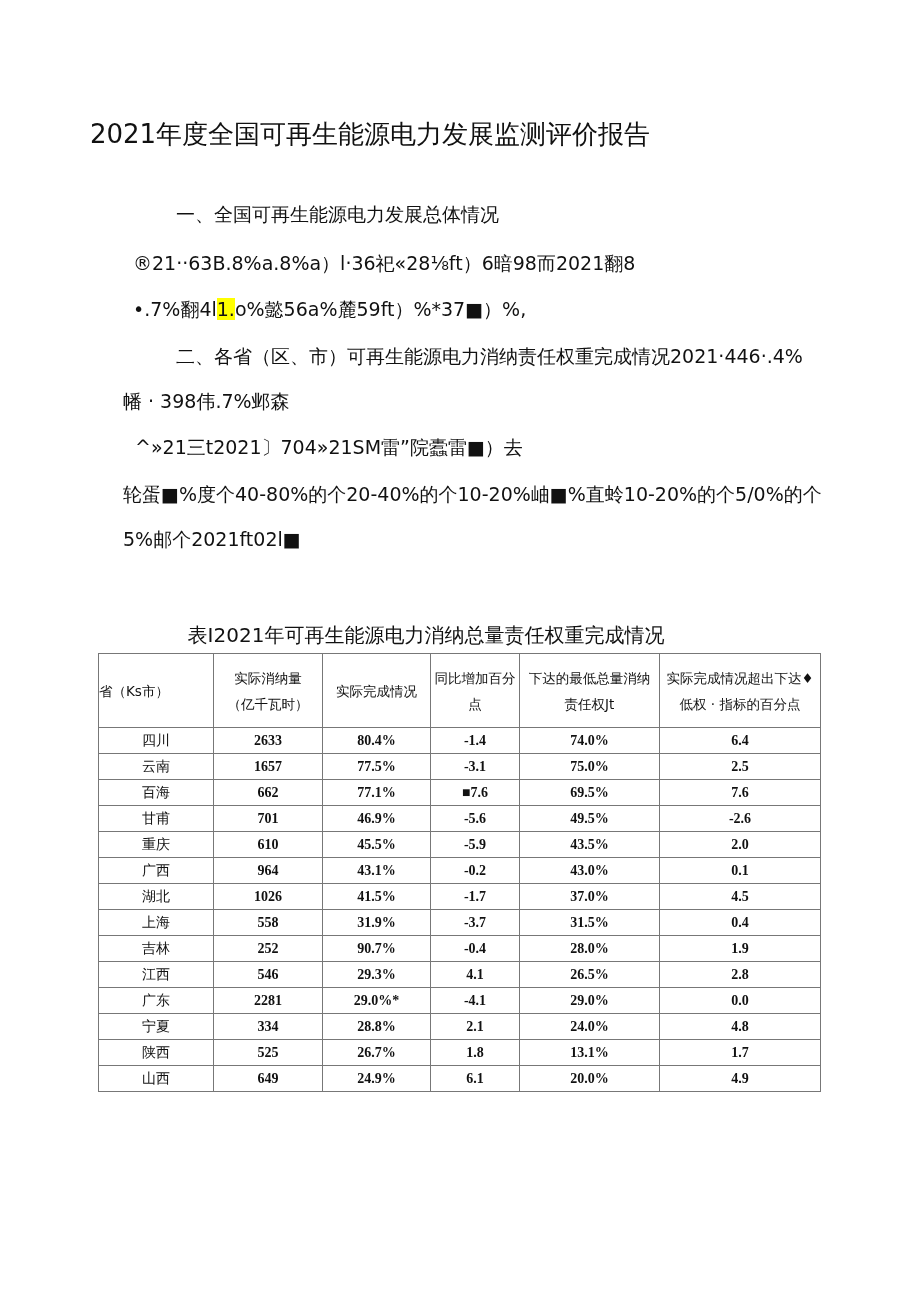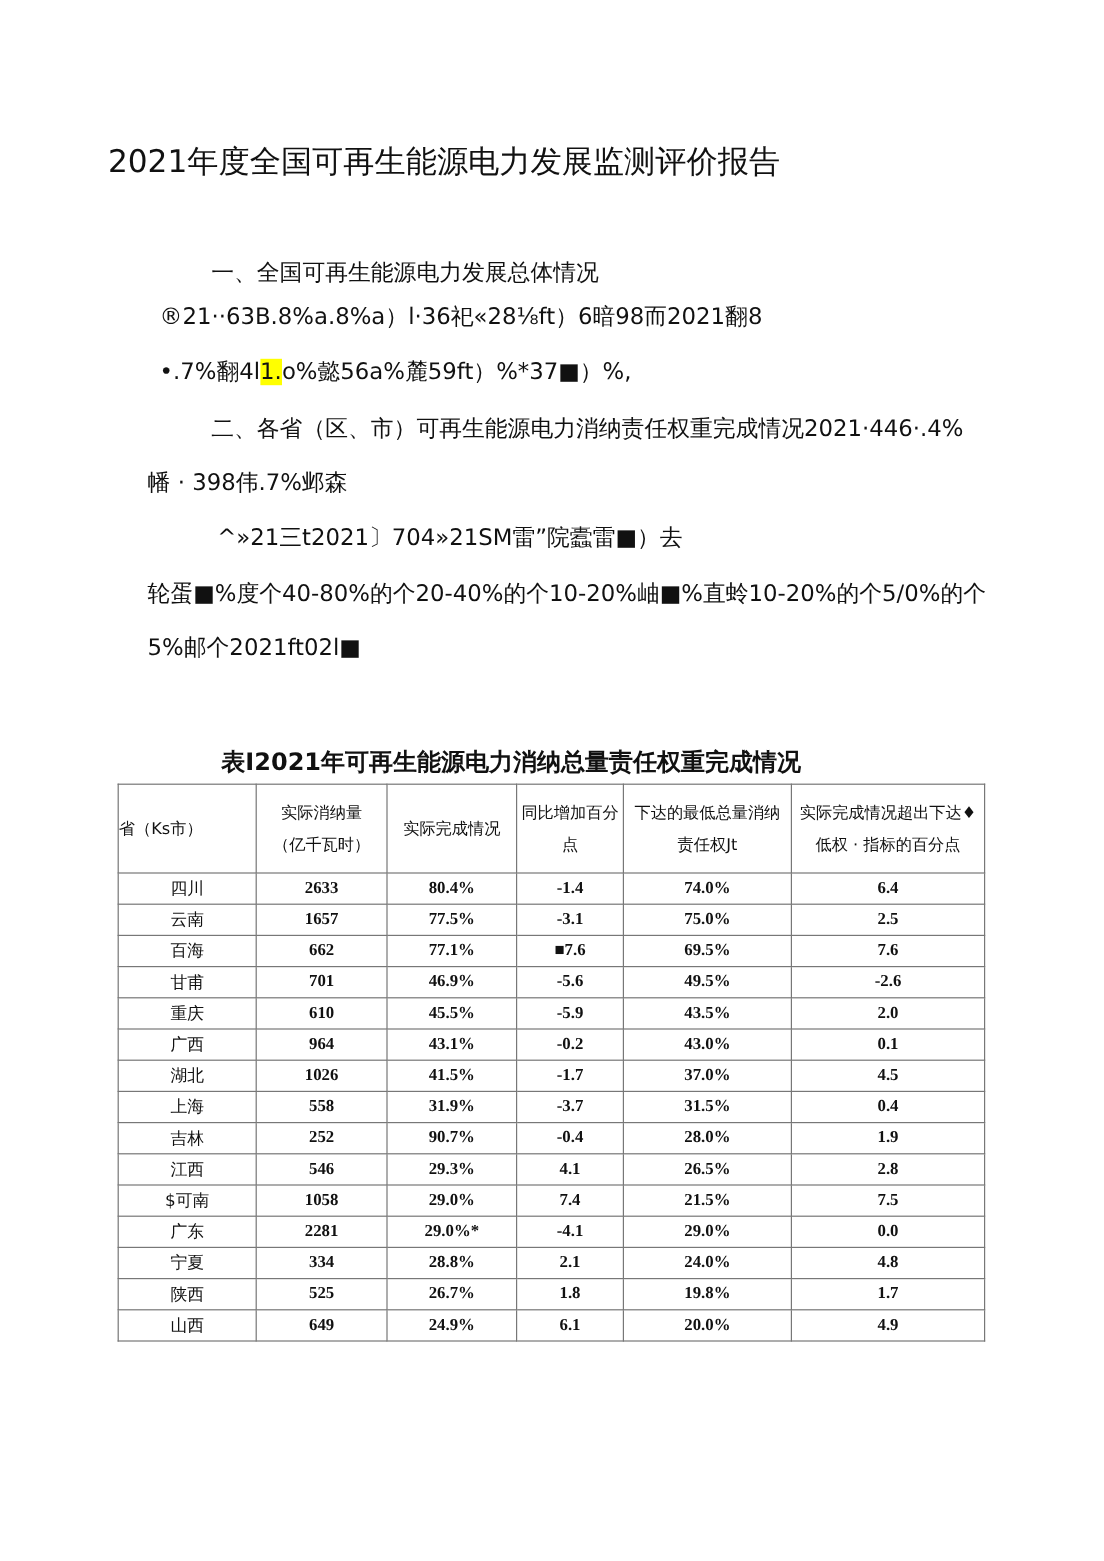--- a/index.html
+++ b/index.html
@@ -2,24 +2,24 @@
 <html><head>
 <meta charset="utf-8">
 <style>
   html, body { margin: 0; padding: 0; background: #ffffff; }
   body {
     width: 920px; height: 1301px; position: relative; overflow: hidden;
     font-family: "DejaVu Sans", "Liberation Sans", sans-serif; color: #111;
   }
   .abs { position: absolute; white-space: nowrap; }
   .title { left: 0; width: 740px; text-align: center; top: 117px; font-size: 26px; letter-spacing: 0px; }
-  .h1 { left: 176px; top: 214px; font-size: 19px; }
+  .h1 { left: 176px; top: 202px; font-size: 19px; }
   .p { font-size: 19px; text-align: right; }
   .hl { background: #ffff00; }
-  .tbl-caption { left: 0; width: 852px; text-align: center; top: 622px; font-size: 20px; font-weight: bold; }
+  .tbl-caption { left: 0; width: 852px; text-align: center; top: 622px; font-size: 20px; }
   table.data {
     position: absolute; left: 98px; top: 653px; width: 722px;
     border-collapse: collapse; table-layout: fixed;
   }
   table.data td, table.data th {
     border: 1px solid #777; padding: 0; text-align: center; vertical-align: middle;
   }
   table.data th { font-weight: normal; font-size: 13.5px; height: 73px; line-height: 26px; }
   table.data th.first { text-align: left; }
   table.data td { height: 25px; font-size: 14px; }
@@ -36,21 +36,21 @@
 <div class="abs p" style="left:133px; top:251px;">®21··63B.8%a.8%a）l·36祀«28⅛ft）6暗98而2021翻8</div>
 
 <div class="abs p" style="left:133px; top:297px;">
   <span>•.7%翻4l</span><span class="hl">1.</span><span>o%懿56a%麓59ft）%*37■）%,</span>
 </div>
 
 <div class="abs p" style="left:176px; top:344px;">二、各省（区、市）可再生能源电力消纳责任权重完成情况2021·446·.4%</div>
 
 <div class="abs p" style="left:123px; top:389px;">幡 · 398伟.7%邺森</div>
 
-<div class="abs p" style="left:135px; top:435px;margin-left:46px;">^»21三t2021〕704»21SM雷”院蠹雷■）去</div>
+<div class="abs p" style="left:135px; top:435px;">^»21三t2021〕704»21SM雷”院蠹雷■）去</div>
 
 <div class="abs p" style="left:123px; top:482px;">轮蛋■%度个40-80%的个20-40%的个10-20%岫■%直蛉10-20%的个5/0%的个</div>
 
 <div class="abs p" style="left:123px; top:527px;">5%邮个2021ft02l■</div>
 
 <div class="abs tbl-caption">表I2021年可再生能源电力消纳总量责任权重完成情况</div>
 
 <table class="data">
   <colgroup>
     <col style="width:115px">
@@ -157,49 +157,41 @@
       </tr>
     <tr>
         <td class="prov">江西</td>
         <td class="num">546</td>
         <td class="num">29.3%</td>
         <td class="num">4.1</td>
         <td class="num">26.5%</td>
         <td class="num">2.8</td>
       </tr>
     <tr>
-        <td class="prov">$可南</td>
-        <td class="num">1058</td>
-        <td class="num">29.0%</td>
-        <td class="num">7.4</td>
-        <td class="num">21.5%</td>
-        <td class="num">7.5</td>
-      </tr>
-    <tr>
         <td class="prov">广东</td>
         <td class="num">2281</td>
         <td class="num">29.0%*</td>
         <td class="num">-4.1</td>
         <td class="num">29.0%</td>
         <td class="num">0.0</td>
       </tr>
     <tr>
         <td class="prov">宁夏</td>
         <td class="num">334</td>
         <td class="num">28.8%</td>
         <td class="num">2.1</td>
         <td class="num">24.0%</td>
         <td class="num">4.8</td>
       </tr>
     <tr>
         <td class="prov">陕西</td>
         <td class="num">525</td>
         <td class="num">26.7%</td>
         <td class="num">1.8</td>
-        <td class="num">19.8%</td>
+        <td class="num">13.1%</td>
         <td class="num">1.7</td>
       </tr>
     <tr>
         <td class="prov">山西</td>
         <td class="num">649</td>
         <td class="num">24.9%</td>
         <td class="num">6.1</td>
         <td class="num">20.0%</td>
         <td class="num">4.9</td>
       </tr>

